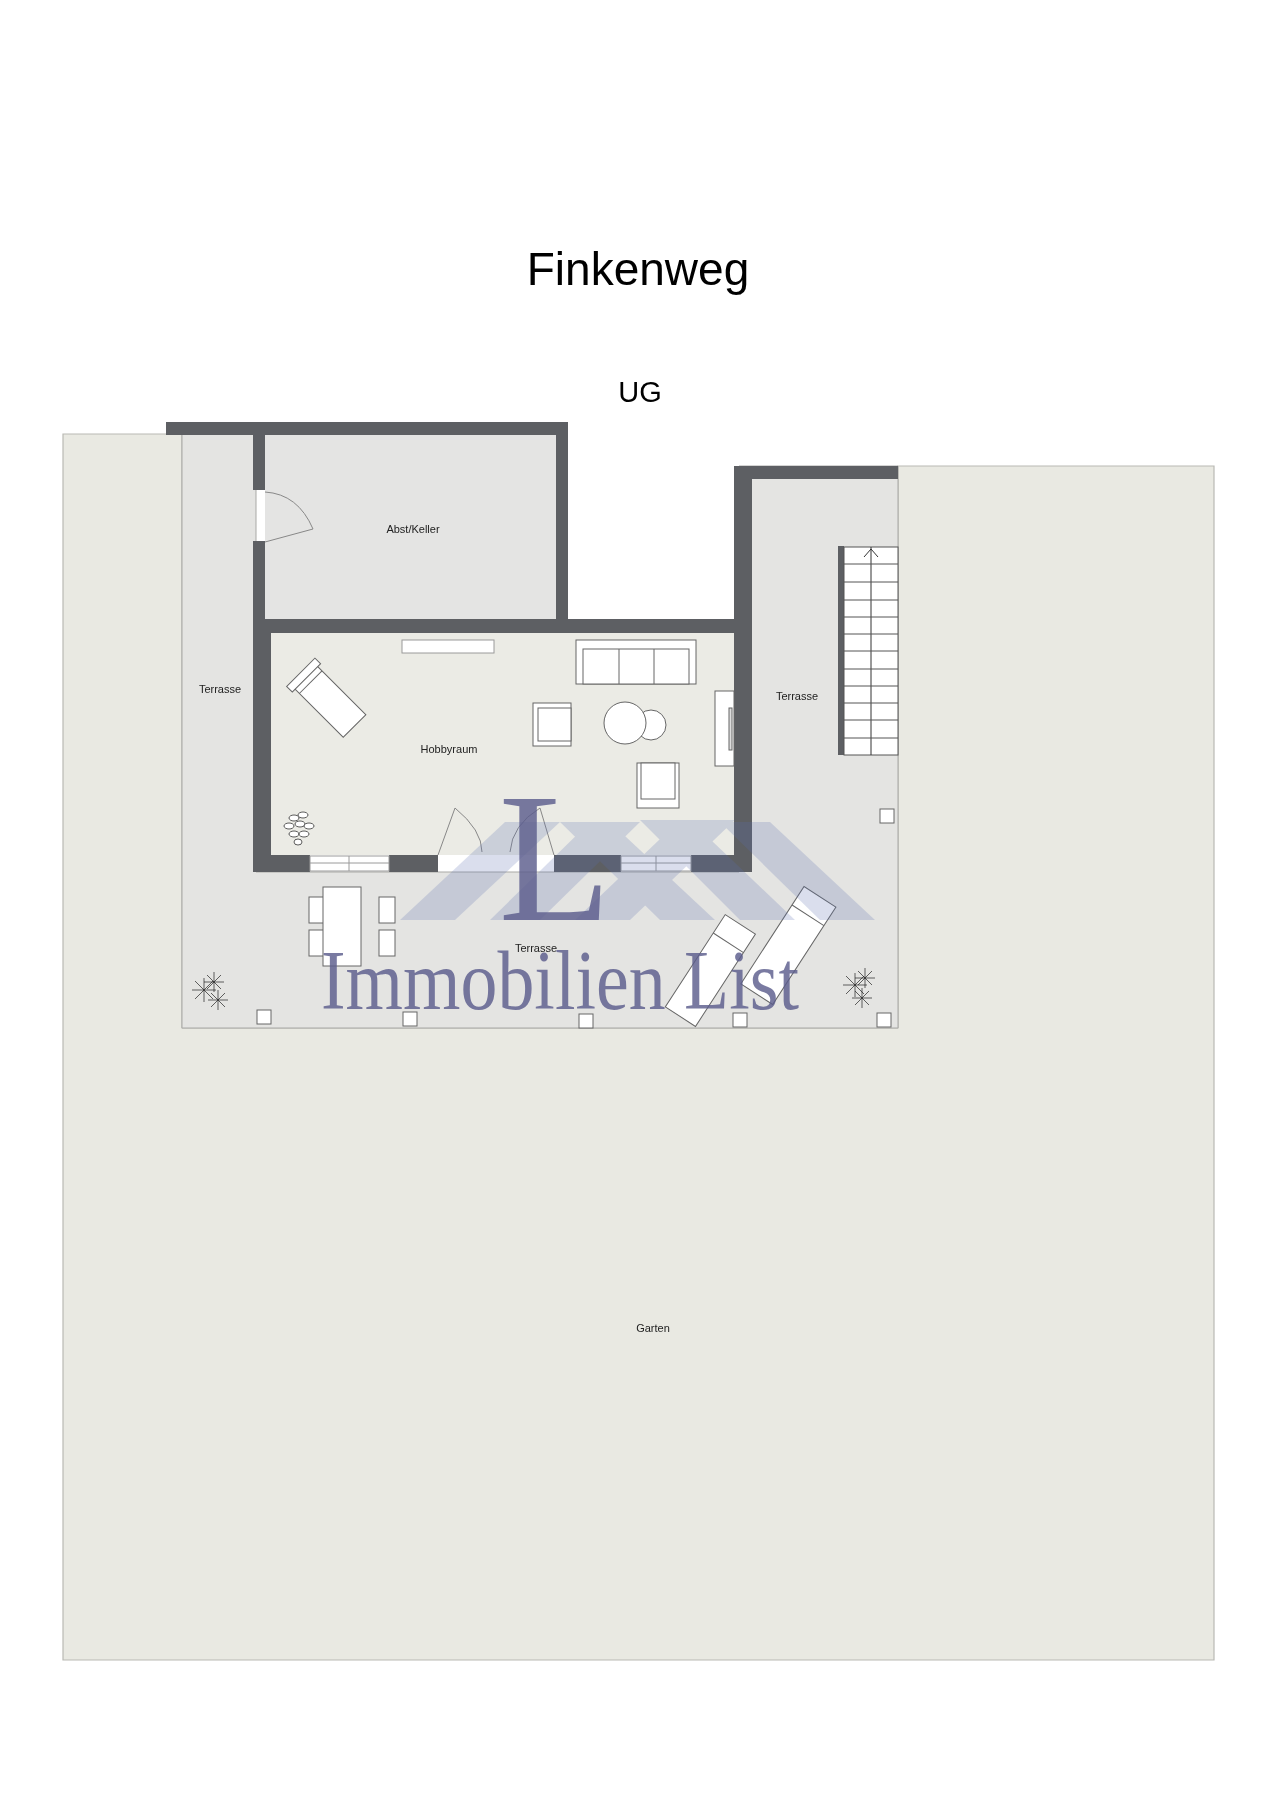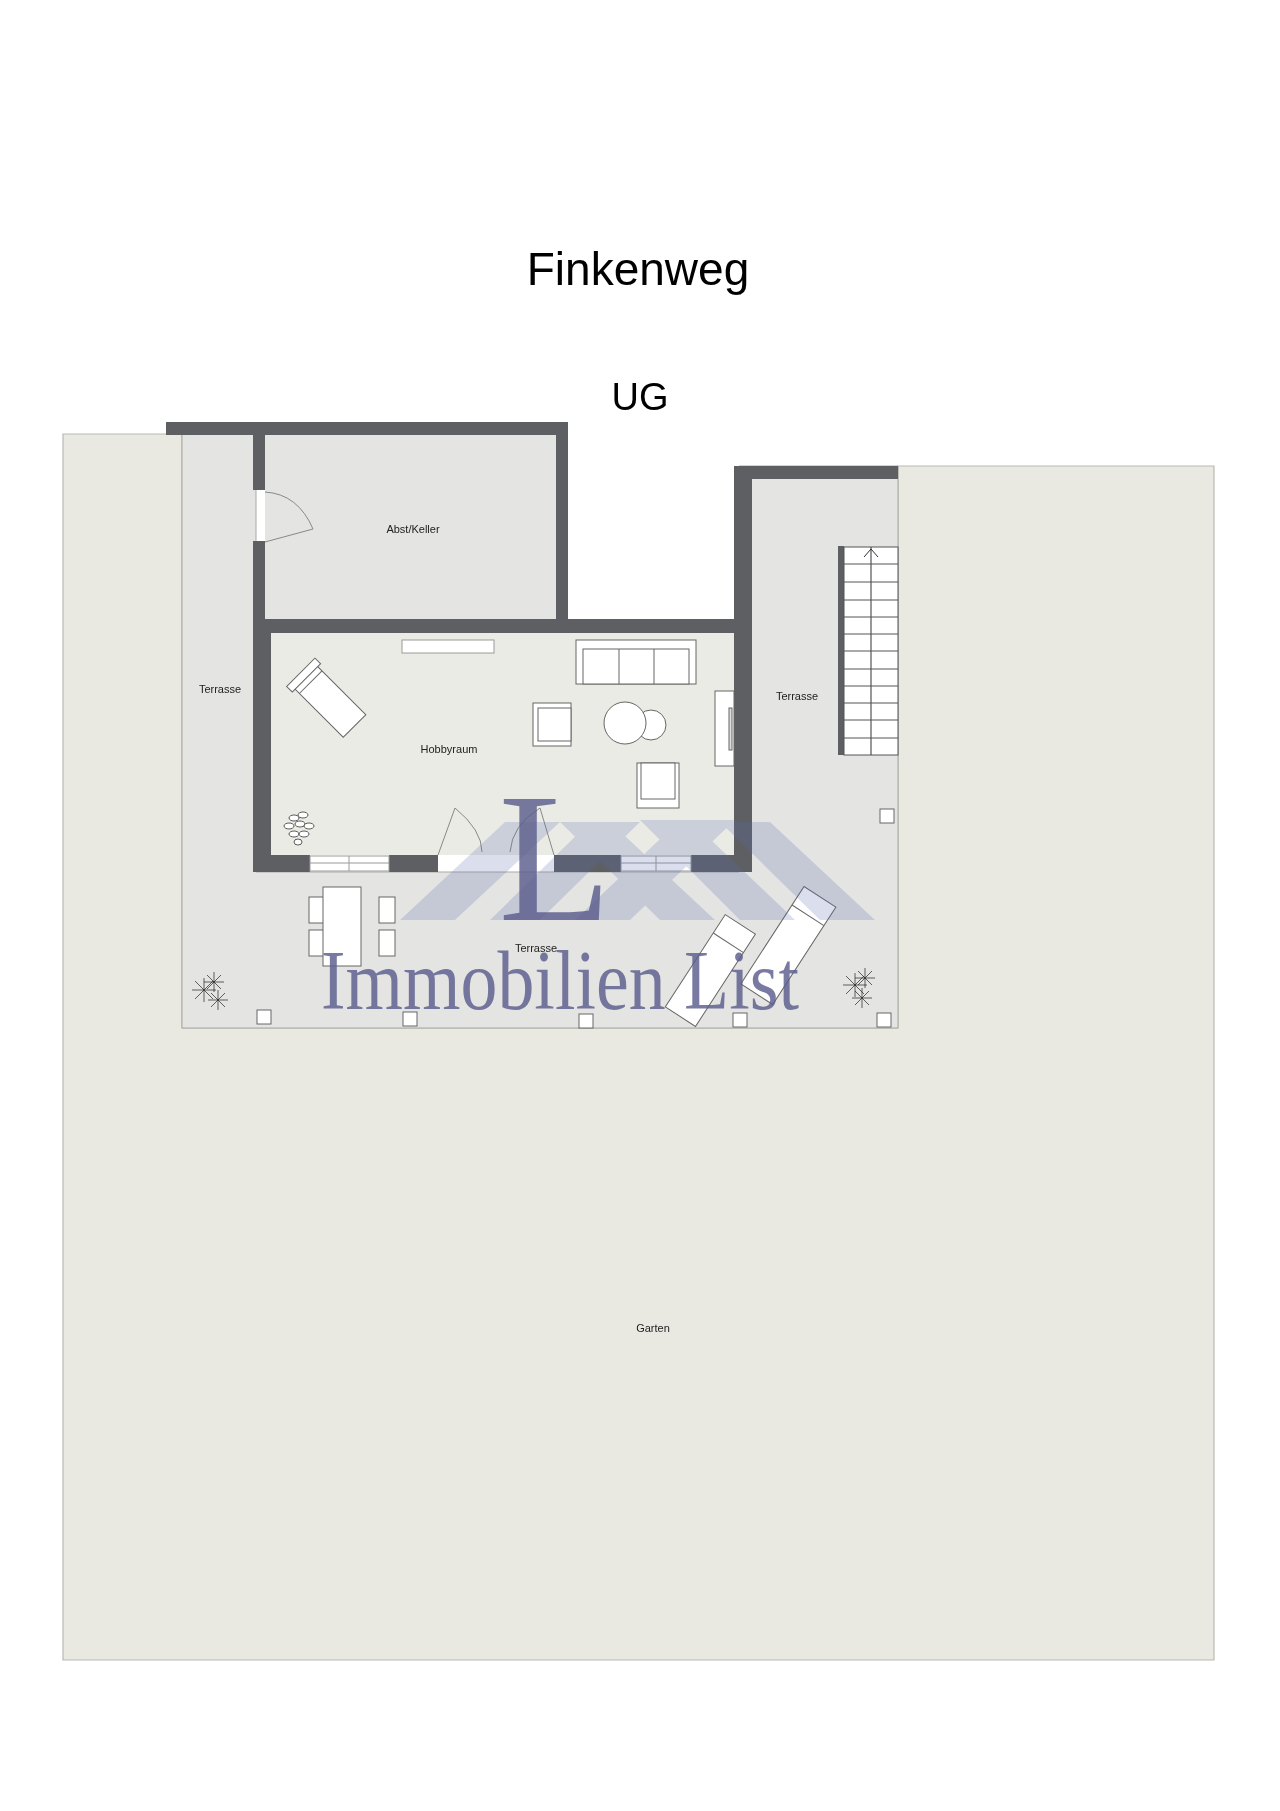--- a/index.html
+++ b/index.html
@@ -5,21 +5,21 @@
   html, body { margin: 0; padding: 0; background: #ffffff; }
   body { width: 1280px; height: 1811px; position: relative; overflow: hidden; font-family: "Liberation Sans", sans-serif; }
   .title { position: absolute; left: 0; width: 1280px; text-align: center; color: #000; font-family: "Liberation Sans", sans-serif; }
   .plan { position: absolute; left: 0; top: 0; }
   .label { font-family: "Liberation Sans", sans-serif; fill: #222; }
 </style>
 </head>
 <body>
 
 <div class="title" style="top:242px; font-size:46px; left:-2px;">Finkenweg</div>
-<div class="title" style="top:376px; font-size:38px; left:0px;">UG</div>
+<div class="title" style="top:376px; font-size:29px; left:0px;">UG</div>
 
 <svg class="plan" width="1280" height="1811" viewBox="0 0 1280 1811" xmlns="http://www.w3.org/2000/svg">
 
   <g>
     <polygon points="63,434 182,434 182,1028 898,1028 898,466 1214,466 1214,1660 63,1660" fill="#e9e9e2" stroke="#b9b9b4" stroke-width="1.2"></polygon>
   </g>
 
   <g>
     <polygon points="182,434 256,434 256,872 739,872 739,466 898,466 898,1028 182,1028" fill="#e4e4e2" stroke="#a9a9a6" stroke-width="1"></polygon>
   </g>

